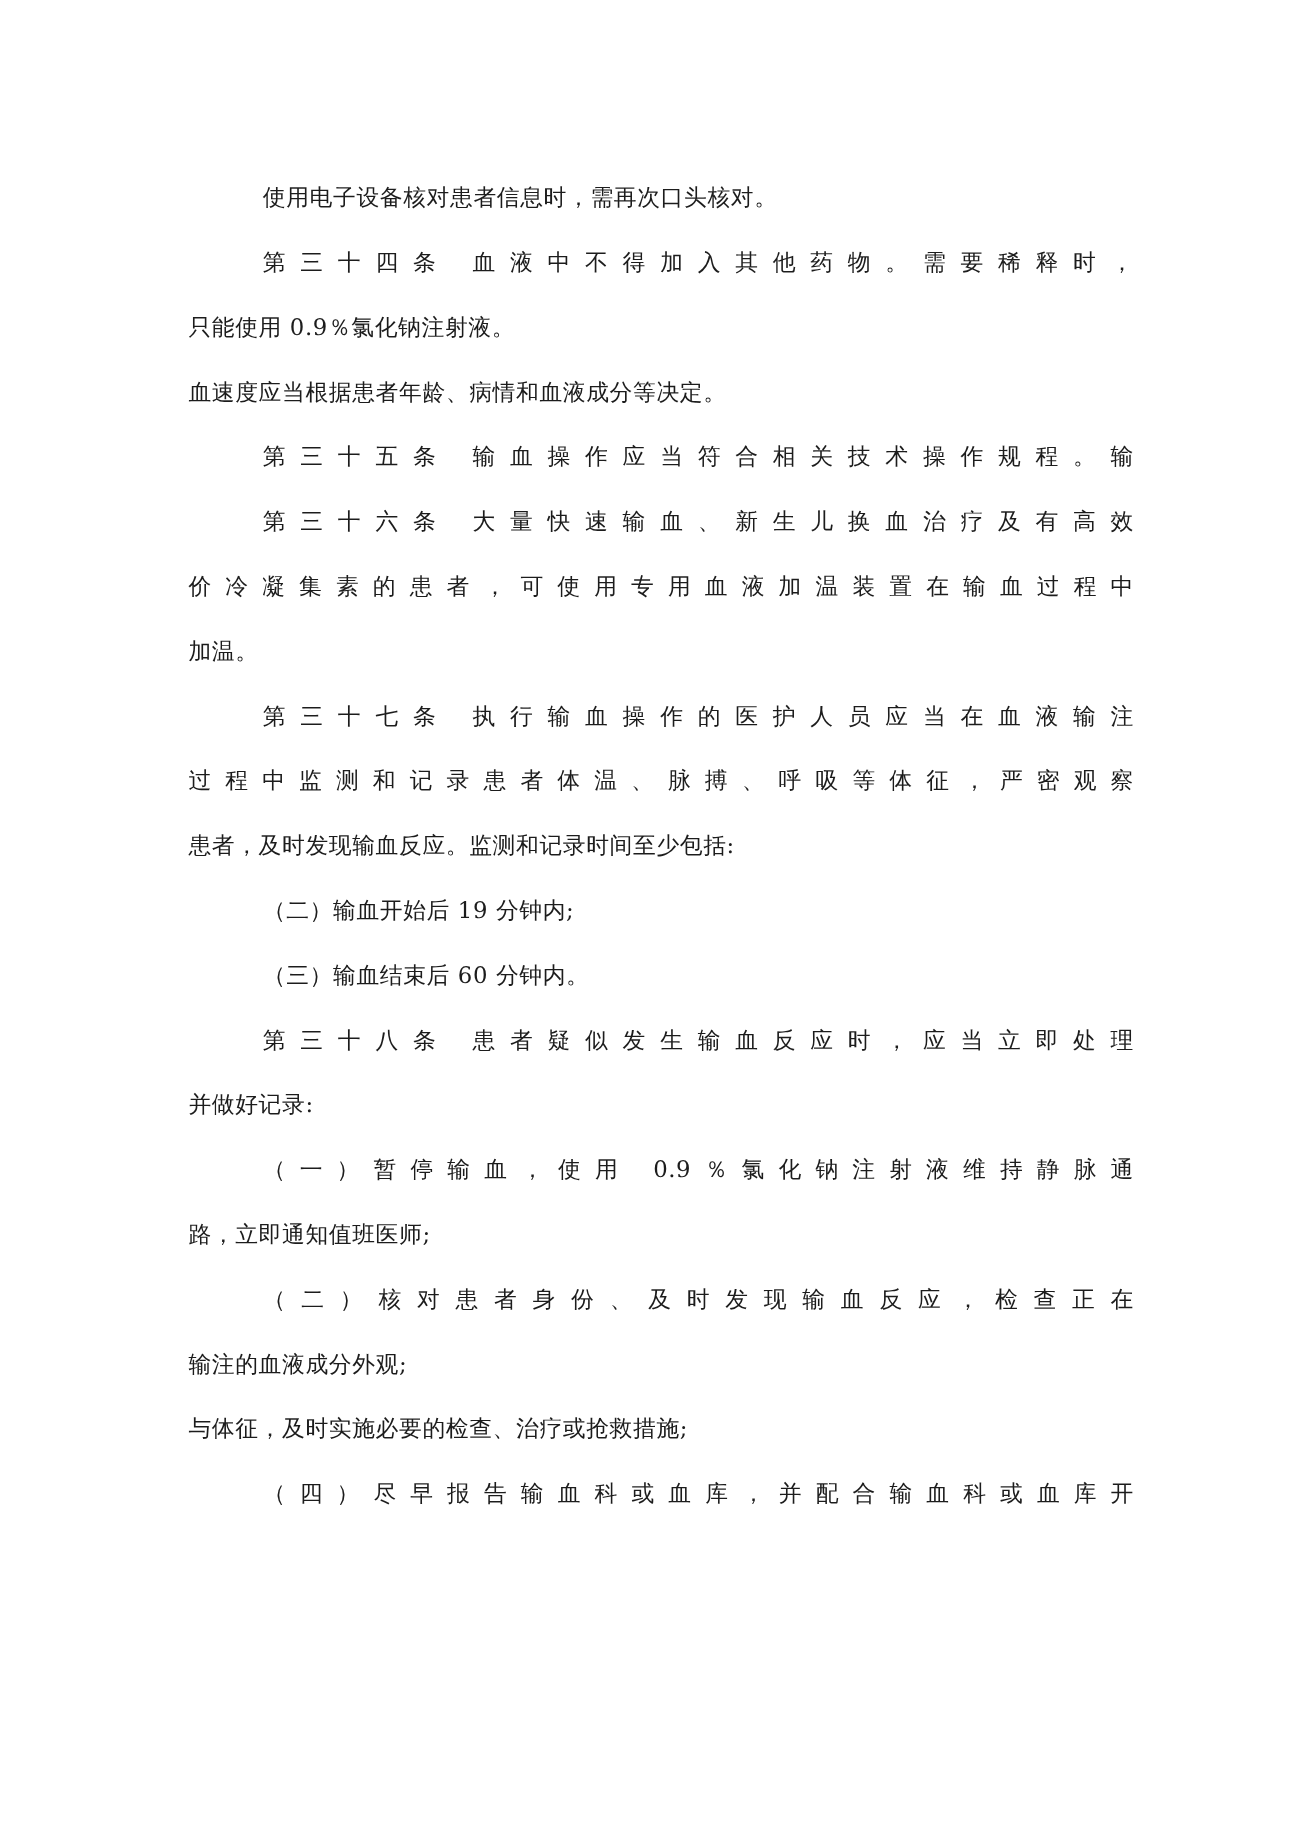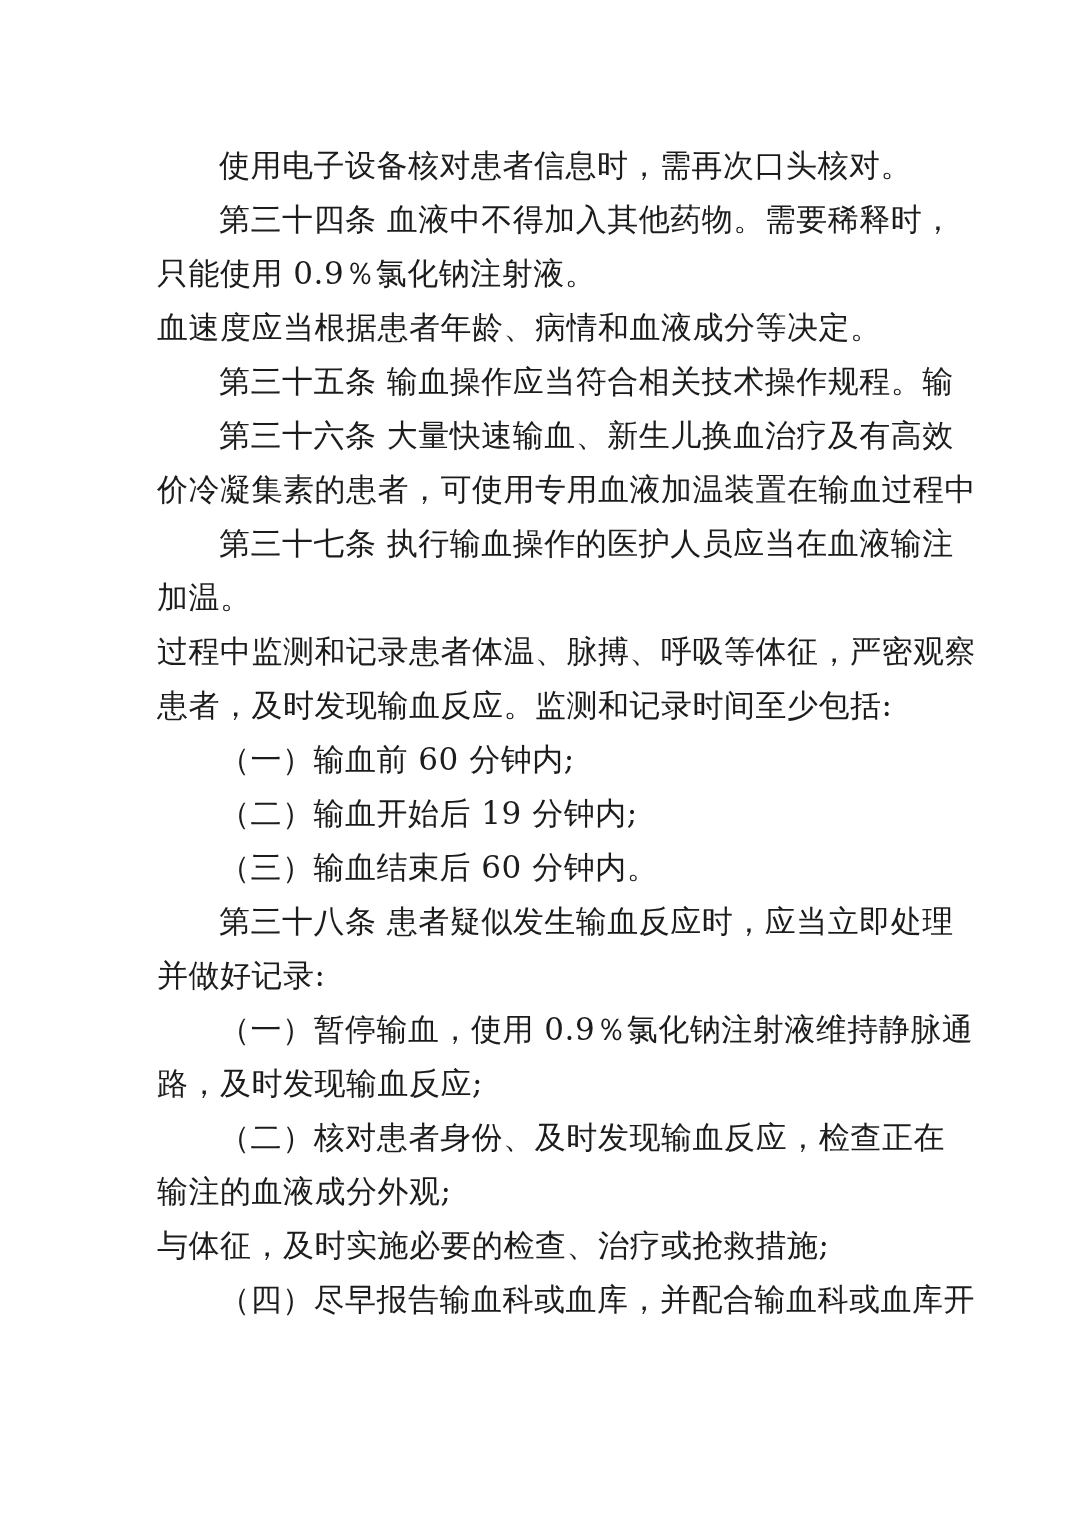--- a/index.html
+++ b/index.html
@@ -17,21 +17,21 @@
   }
   .text-block {
     position: absolute;
     left: 157px;
     top: 138px;
     width: 788px;
   }
   .line {
     height: 54px;
     line-height: 54px;
-    font-size: 31px;
+    font-size: 19px;
     color: #1c1c1c;
     white-space: nowrap;
     letter-spacing: 0.5px;
   }
   .line.indent {
     text-indent: 62px;
   }
   .line.fill {
     text-align: justify;
     text-align-last: justify;
@@ -53,29 +53,28 @@
 
 <div class="page">
   <div class="text-block">
       <div class="line indent">使用电子设备核对患者信息时，需再次口头核对。</div>
       <div class="line indent fill">第三十四条 血液中不得加入其他药物。需要稀释时，</div>
       <div class="line">只能使用 0.9％氯化钠注射液。</div>
       <div class="line">血速度应当根据患者年龄、病情和血液成分等决定。</div>
       <div class="line indent fill">第三十五条 输血操作应当符合相关技术操作规程。输</div>
       <div class="line indent fill">第三十六条 大量快速输血、新生儿换血治疗及有高效</div>
       <div class="line fill">价冷凝集素的患者，可使用专用血液加温装置在输血过程中</div>
+      <div class="line">加温。</div>
       <div class="line indent fill">第三十七条 执行输血操作的医护人员应当在血液输注</div>
-      <div class="line">加温。</div>
       <div class="line fill">过程中监测和记录患者体温、脉搏、呼吸等体征，严密观察</div>
       <div class="line">患者，及时发现输血反应。监测和记录时间至少包括:</div>
-      <div class="line indent">（一）输血前 60 分钟内;</div>
       <div class="line indent">（二）输血开始后 19 分钟内;</div>
       <div class="line indent">（三）输血结束后 60 分钟内。</div>
       <div class="line indent fill">第三十八条 患者疑似发生输血反应时，应当立即处理</div>
       <div class="line">并做好记录:</div>
       <div class="line indent fill">（一）暂停输血，使用 0.9％氯化钠注射液维持静脉通</div>
-      <div class="line">路，及时发现输血反应;</div>
+      <div class="line">路，立即通知值班医师;</div>
       <div class="line indent fill">（二）核对患者身份、及时发现输血反应，检查正在</div>
       <div class="line">输注的血液成分外观;</div>
       <div class="line">与体征，及时实施必要的检查、治疗或抢救措施;</div>
       <div class="line indent fill">（四）尽早报告输血科或血库，并配合输血科或血库开</div>
     </div>
 </div>
 
 </body></html>

